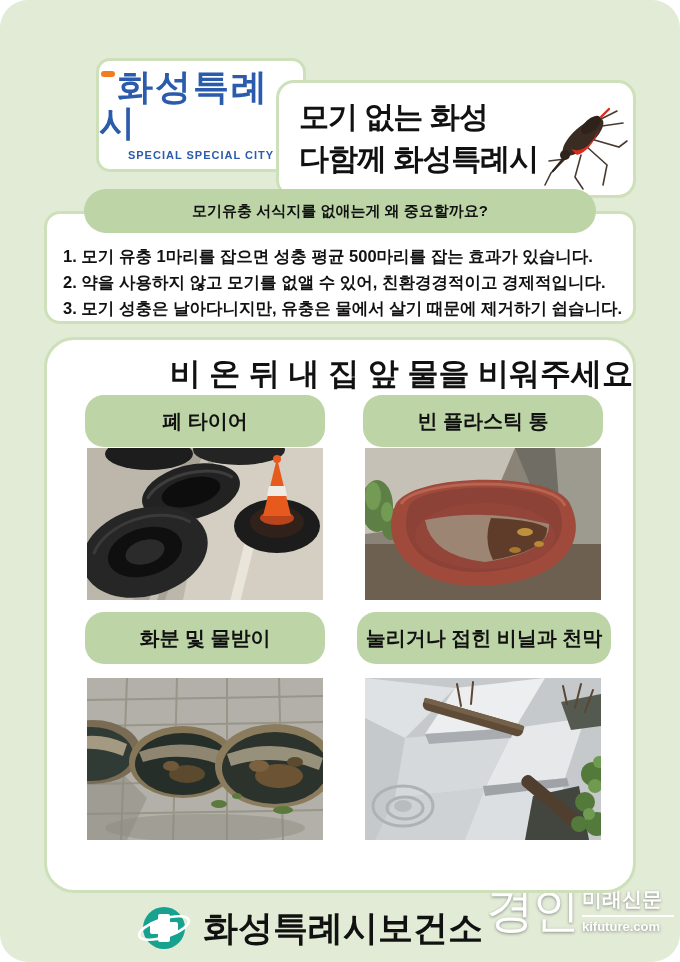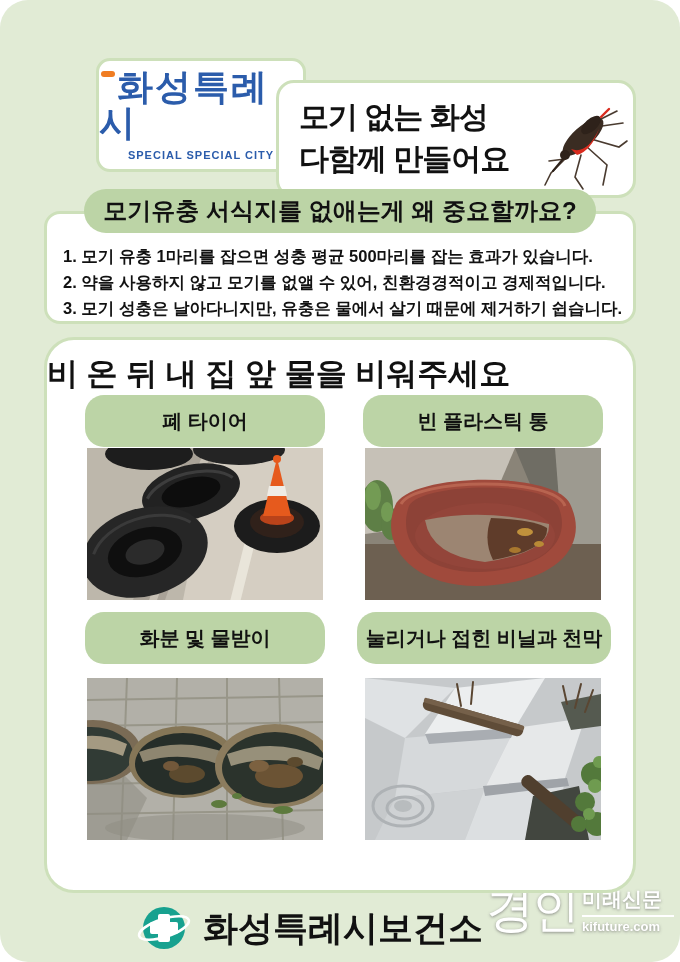--- a/index.html
+++ b/index.html
@@ -16,28 +16,28 @@
                        vertical-align:top;margin:2px 2px 0 2px;}
   .logo-en{margin-top:8px;font-size:11px;font-weight:700;color:#2b5cab;letter-spacing:1px;}
   .title-card{left:276px;top:56px;width:360px;height:118px;border-radius:18px;margin-top:24px;}
   .title-lines{position:absolute;left:20px;top:13px;font-size:30px;font-weight:800;
                line-height:42px;letter-spacing:-1px;}
   .mosquito{position:absolute;right:2px;top:6px;}
 
   
   .why-pill{position:absolute;left:84px;top:189px;width:512px;height:44px;border-radius:22px;
             background:#bcd4a6;display:flex;align-items:center;justify-content:center;
-            font-size:24px;font-weight:800;z-index:3;}
+            font-size:15px;font-weight:800;z-index:3;}
   .why-box{left:44px;top:211px;width:592px;height:113px;border-radius:16px;z-index:2;
            padding:29px 10px 6px 16px;}
   .why-item{font-size:16.5px;font-weight:600;line-height:26px;white-space:nowrap;}
 
   
   .main-card{left:44px;top:337px;width:592px;height:556px;border-radius:30px;z-index:2;}
-  .main-title{position:absolute;left:0;right:0;top:13px;text-align:left;
+  .main-title{position:absolute;left:0;right:0;top:13px;text-align:right;
               font-size:31px;font-weight:800;letter-spacing:0px;}
   .pill{position:absolute;height:52px;border-radius:19px;background:#bcd4a6;
         display:flex;align-items:center;justify-content:center;font-size:20px;font-weight:800;}
   .pill-a{left:38px;top:55px;width:240px;}
   .pill-b{left:316px;top:55px;width:240px;}
   .pill-c{left:38px;top:272px;width:240px;}
   .pill-d{left:310px;top:272px;width:254px;}
   .photo{position:absolute;width:236px;overflow:hidden;background:#bbb;}
   .ph-a{left:40px;top:108px;height:152px;}
   .ph-b{left:318px;top:108px;height:152px;}
@@ -69,21 +69,21 @@
   <div class="card logo-card">
     <div class="logo-kr">
       <span class="accent-bar"></span><span>화성특례시</span>
     </div>
     <div class="logo-en">SPECIAL SPECIAL CITY</div>
   </div>
 
   <div class="card title-card">
     <div class="title-lines">
       <div>모기 없는 화성</div>
-      <div>다함께 만들어요</div>
+      <div>다함께 화성특례시</div>
     </div>
     <svg class="mosquito" width="100" height="104" viewBox="0 0 100 104">
       <g stroke="#4a3b30" stroke-width="1.6" fill="none" stroke-linecap="round">
         <path d="M62 34 L86 22"></path>
           <path d="M64 38 L92 34"></path>
         <path d="M42 62 L20 84 L14 96"></path>
           <path d="M50 66 L44 88 L52 100"></path>
         <path d="M56 58 L76 76 L72 96"></path>
           <path d="M60 50 L88 58 L96 52"></path>
         <path d="M34 70 L18 72"></path>

